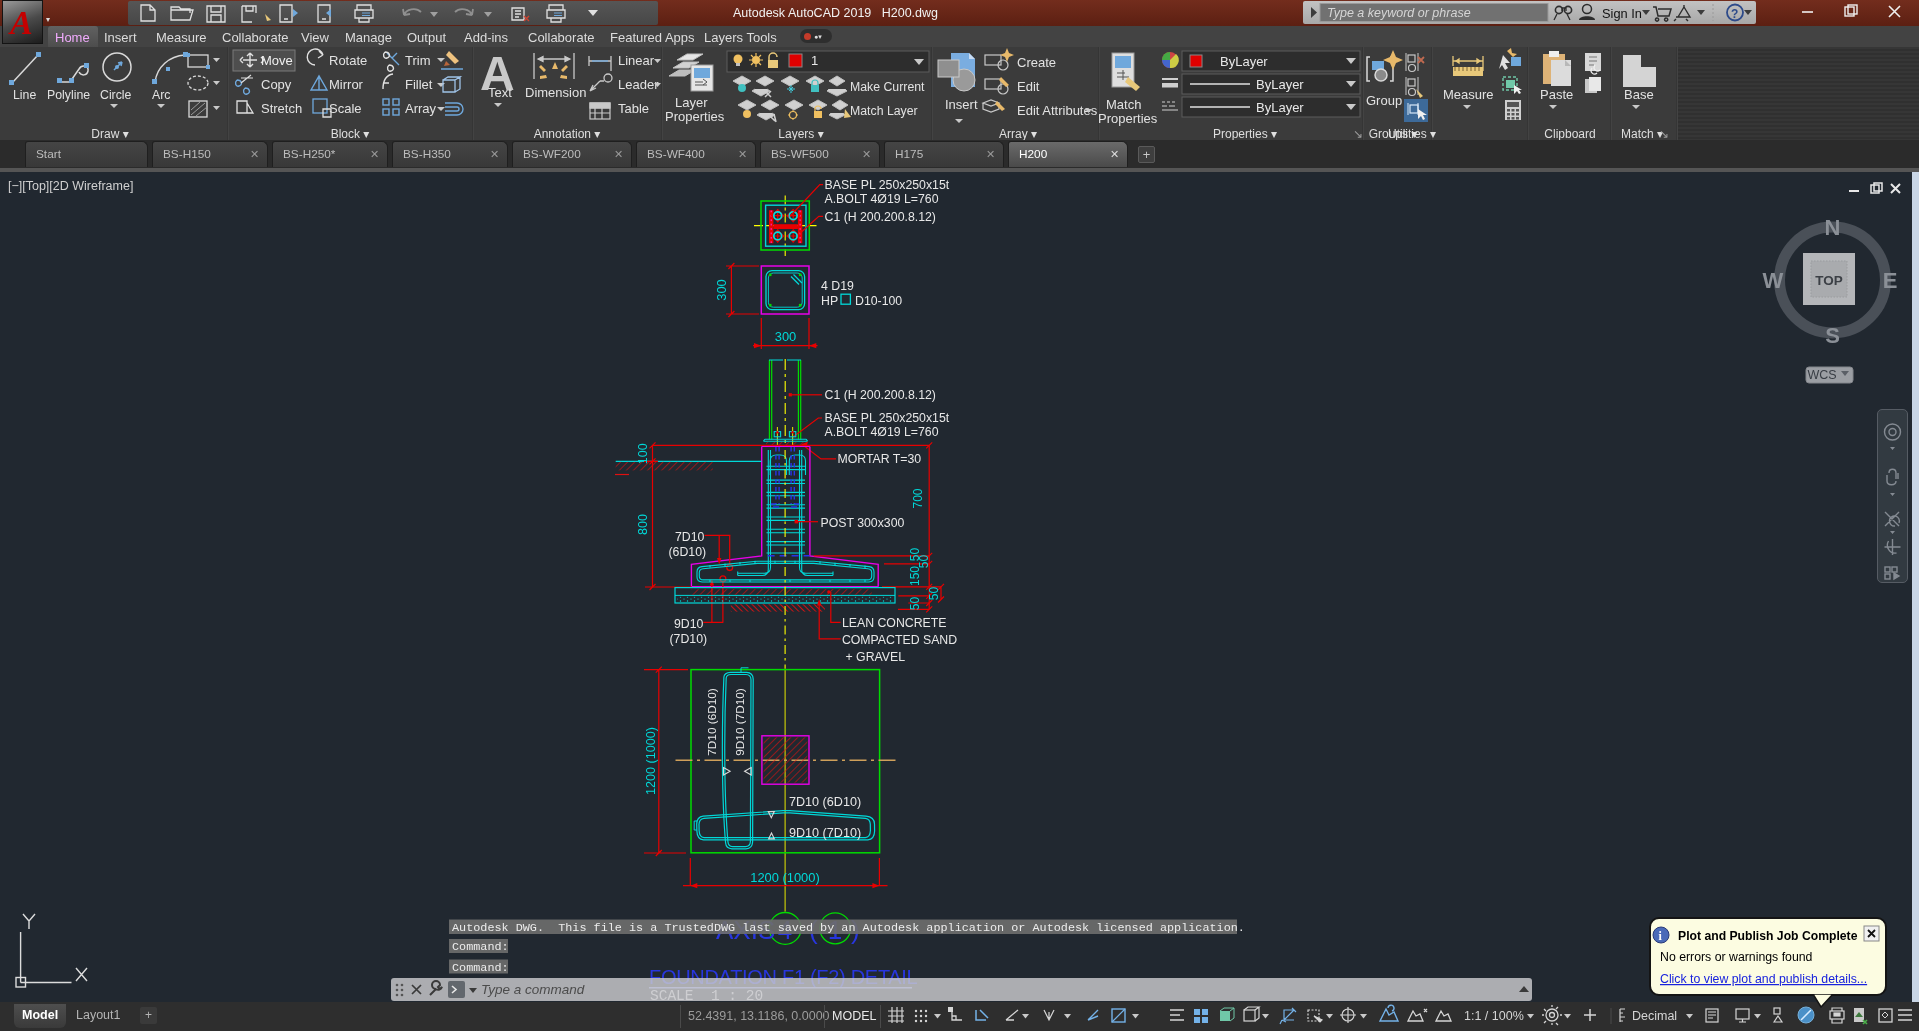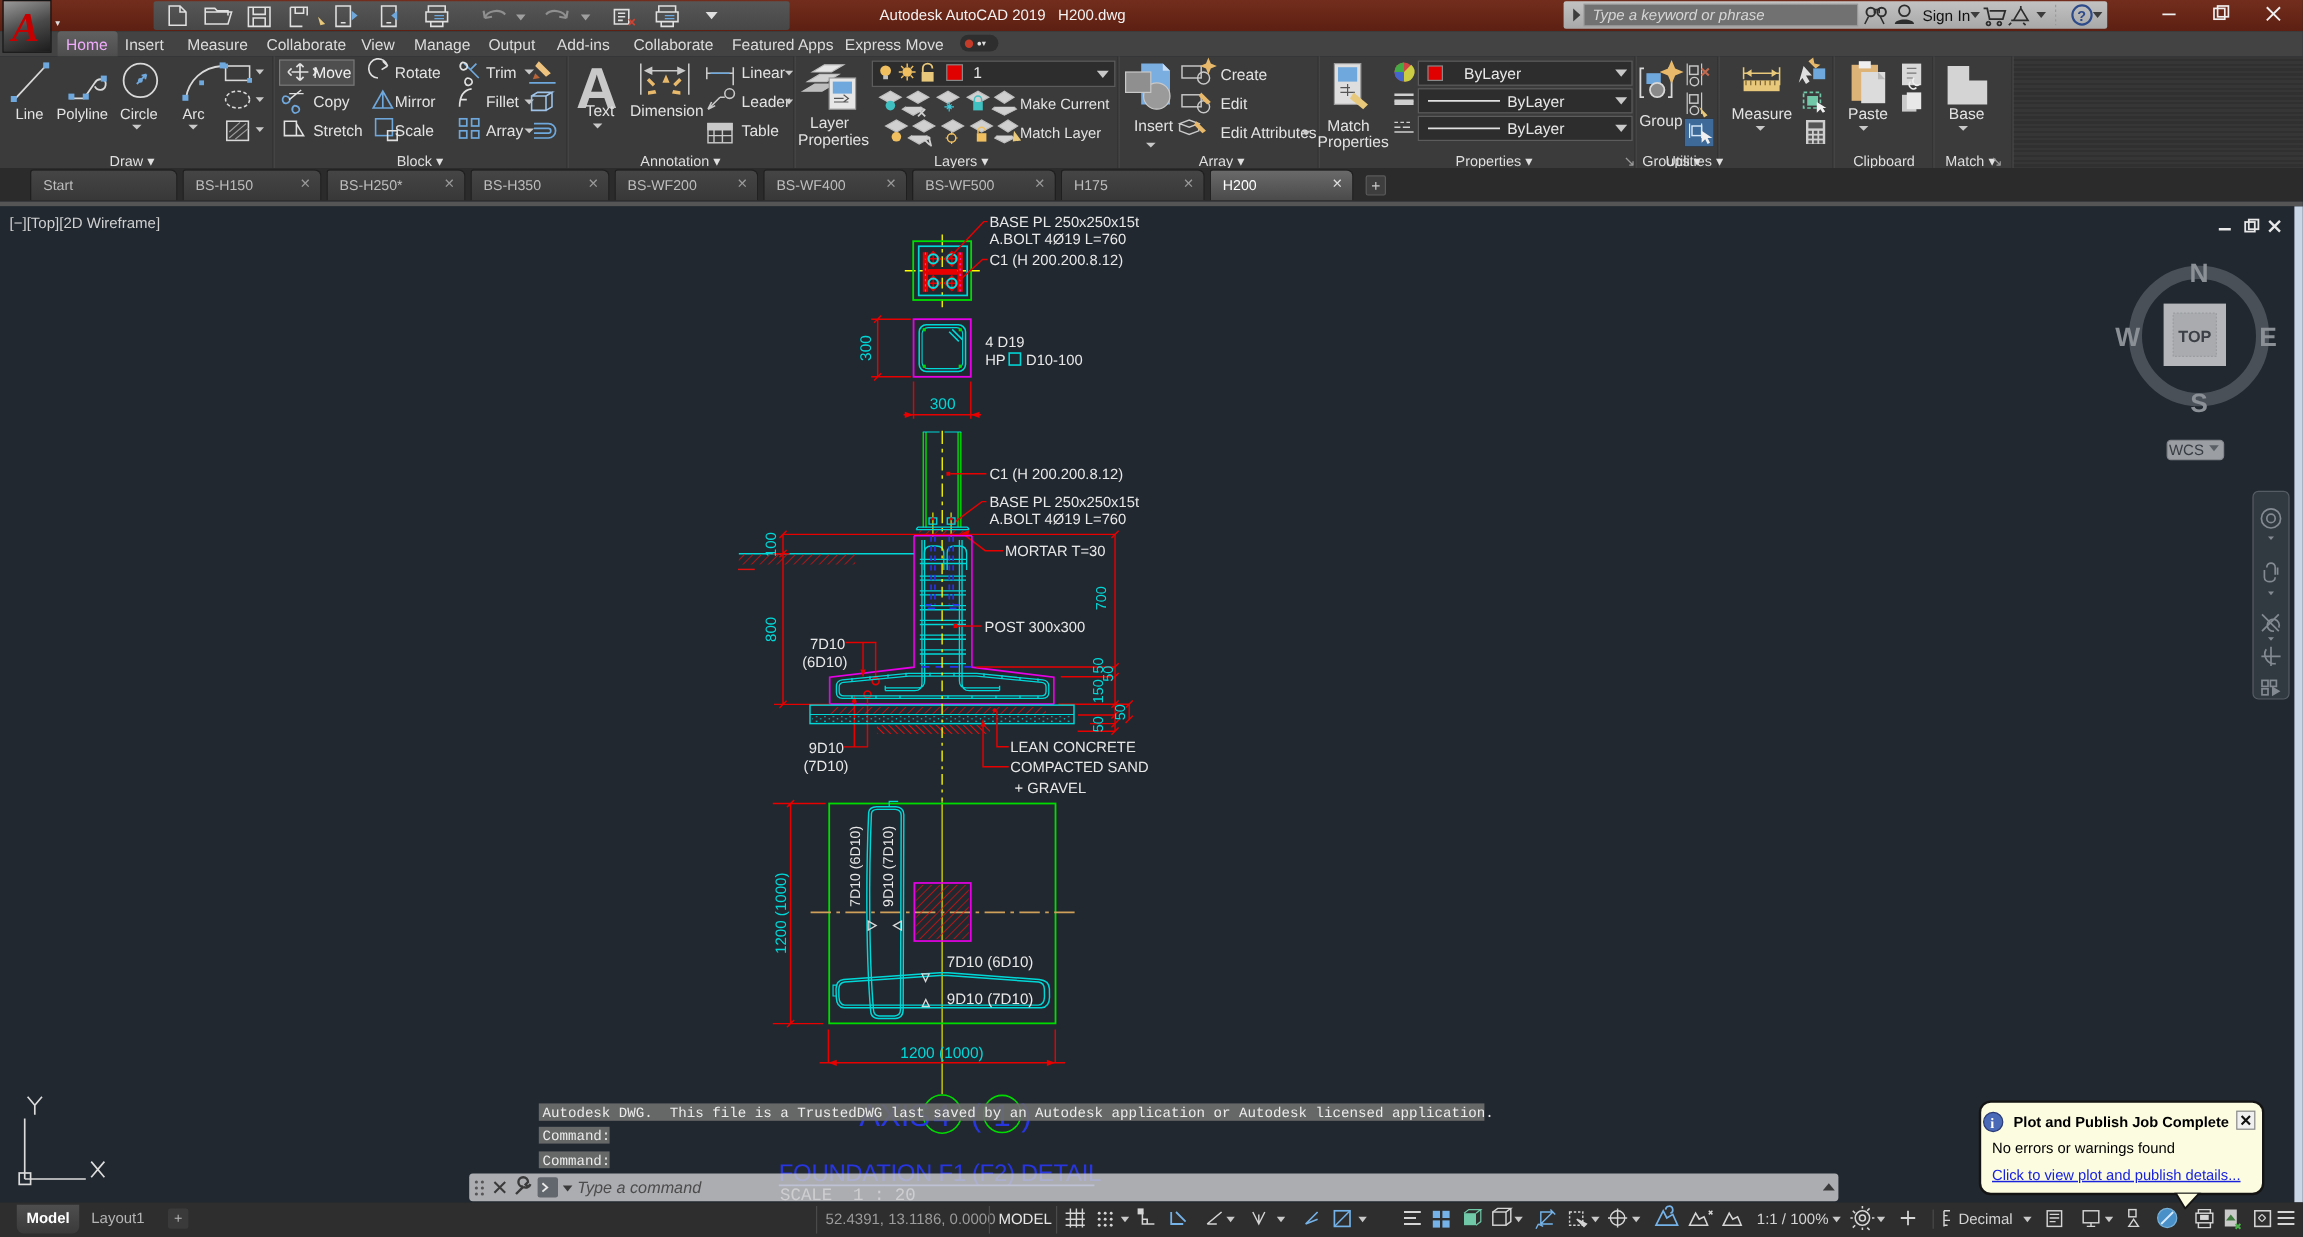--- a/index.html
+++ b/index.html
@@ -95,21 +95,21 @@
 <div class="rtab" style="left:55px;color:#f0abfc">Home</div>
 <div class="rtab" style="left:104px">Insert</div>
 <div class="rtab" style="left:156px">Measure</div>
 <div class="rtab" style="left:222px">Collaborate</div>
 <div class="rtab" style="left:301px">View</div>
 <div class="rtab" style="left:345px">Manage</div>
 <div class="rtab" style="left:407px">Output</div>
 <div class="rtab" style="left:464px">Add-ins</div>
 <div class="rtab" style="left:528px">Collaborate</div>
 <div class="rtab" style="left:610px">Featured Apps</div>
-<div class="rtab" style="left:704px">Express Move</div>
+<div class="rtab" style="left:704px">Layers Tools</div>
 <div class="a" style="left:800px;top:29px;width:32px;height:14px;background:#2e2e2e;border-radius:7px"></div>
 <div class="a" style="left:804px;top:33px;width:7px;height:7px;background:#c43b2a;border-radius:50%"></div>
 <div class="tx" style="left:814px;top:33px;color:#ddd;font-size:7px">●▾</div>
 
 <div class="a" id="ribbon"></div>
 <div class="a" id="ribext"></div>
 
 <div class="pdiv" style="left:227px;top:47px"></div>
 <div class="pdiv" style="left:472px;top:47px"></div>
 <div class="pdiv" style="left:661px;top:47px"></div>

